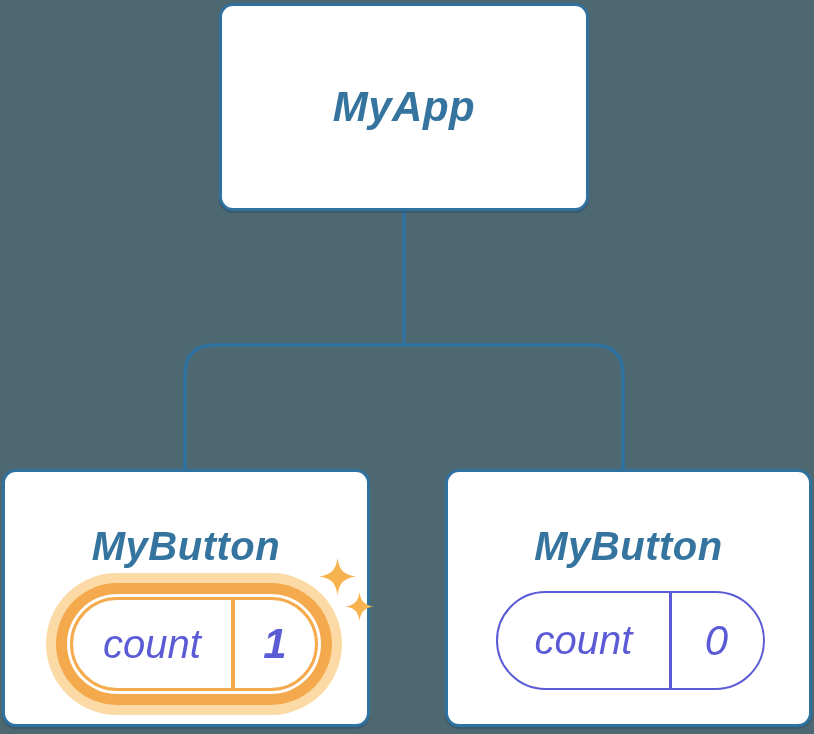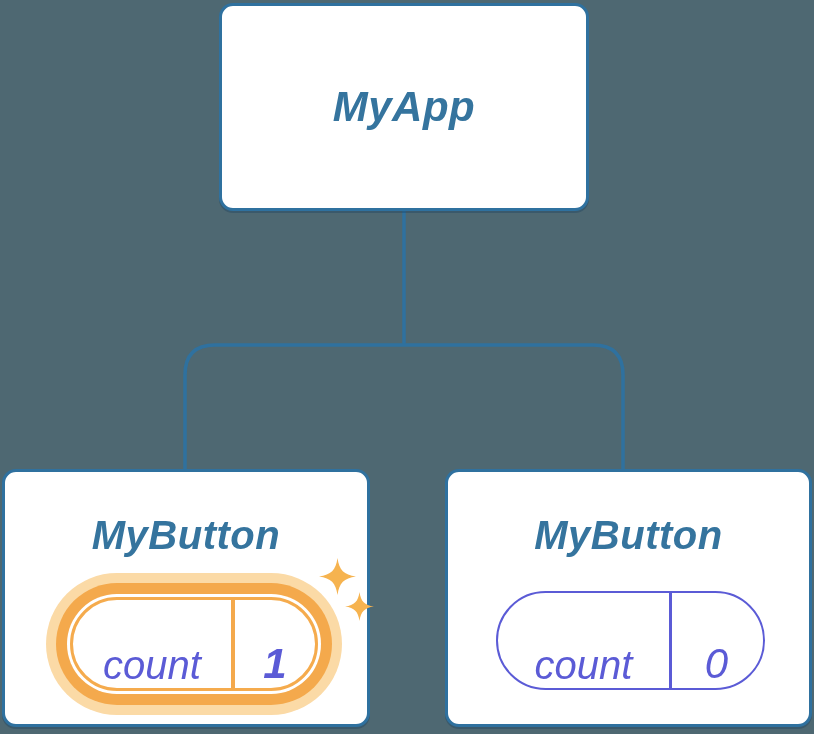--- a/index.html
+++ b/index.html
@@ -24,21 +24,21 @@
   .node-root{left:219px;top:3px;width:370px;height:208px;
     display:flex;align-items:center;justify-content:center;}
   .node-left{left:2px;top:469px;width:368px;height:258px;}
   .node-right{left:445px;top:469px;width:367px;height:258px;}
 
   .node-label{
     color:#35749e;font-weight:700;letter-spacing:.5px;
   }
   .root-label{font-size:42px;}
   .child-label{
-    position:absolute;left:0;right:0;top:41px;
+    position:absolute;left:0;right:0;top:52px;
     text-align:center;font-size:40px;line-height:44px;
   }
 
   
   .pill-glow{
     position:absolute;left:41px;top:101px;
     background:#fbdaa6;border-radius:90px;padding:10px;
   }
   .pill-ringband{background:#f4a94c;border-radius:80px;padding:11px;}
   .pill-gap{background:#ffffff;border-radius:70px;padding:3px;}
@@ -47,21 +47,21 @@
     background:#ffffff;
   }
   .pill-orange{
     width:248px;height:94px;border:3px solid #f5ab4d;border-radius:47px;
   }
   .pill-purple{
     position:absolute;left:48px;top:119px;
     width:269px;height:99px;border:2.5px solid #5b5bd6;border-radius:50px;
   }
   .pill-seg{
-    display:flex;align-items:flex-end;justify-content:center;
+    display:flex;align-items:center;justify-content:center;
     color:#5b5bd6;font-size:40px;
   }
   .pill-orange .seg-key{width:158px;}
   .pill-orange .seg-val{width:80px;font-weight:700;font-size:42px;}
   .pill-purple .seg-key{width:171px;}
   .pill-purple .seg-val{width:90px;font-size:42px;}
   .pill-divider{width:4px;background:#f4a94c;}
   .pill-divider-purple{width:2.5px;background:#5b5bd6;}
 
   .sparkle{position:absolute;}

